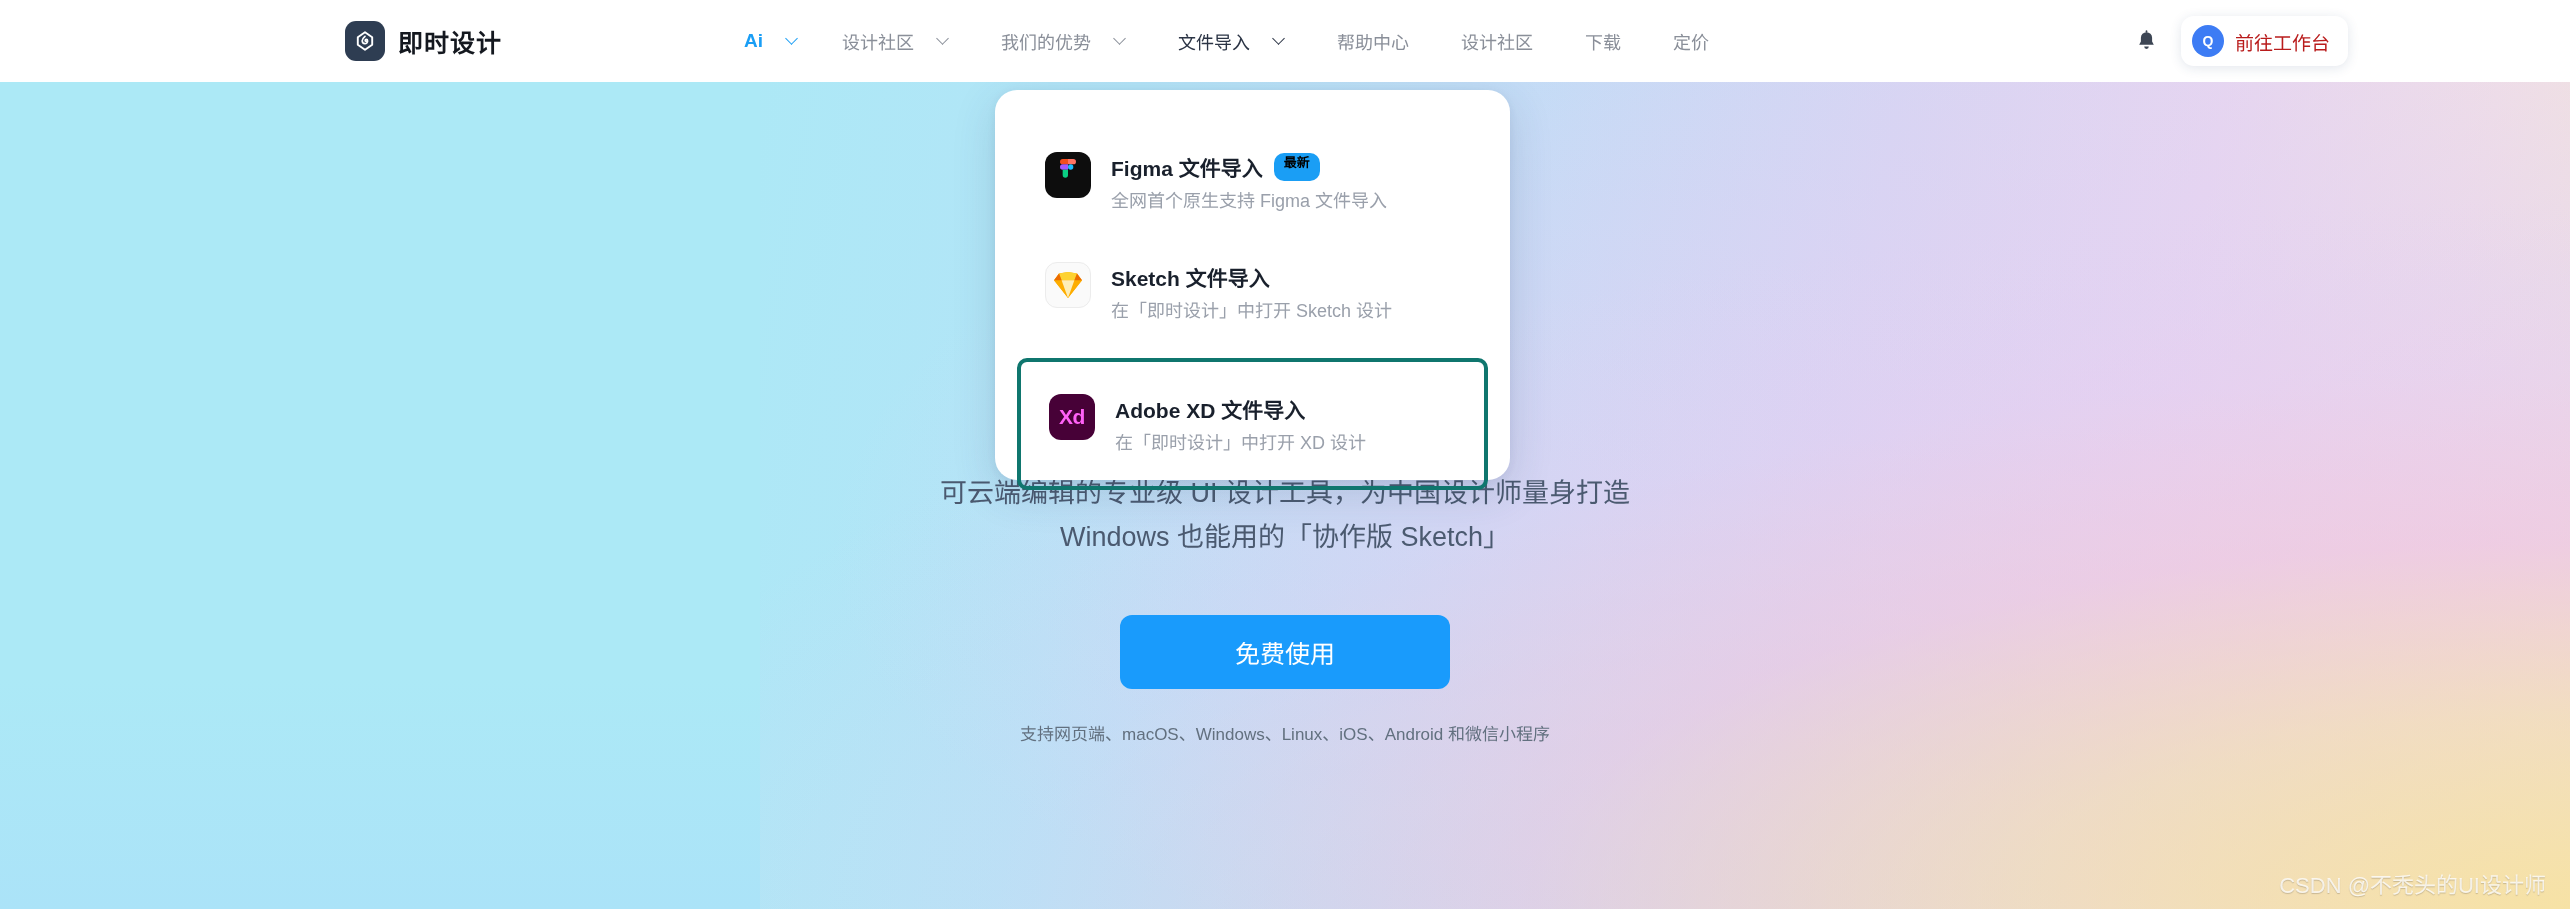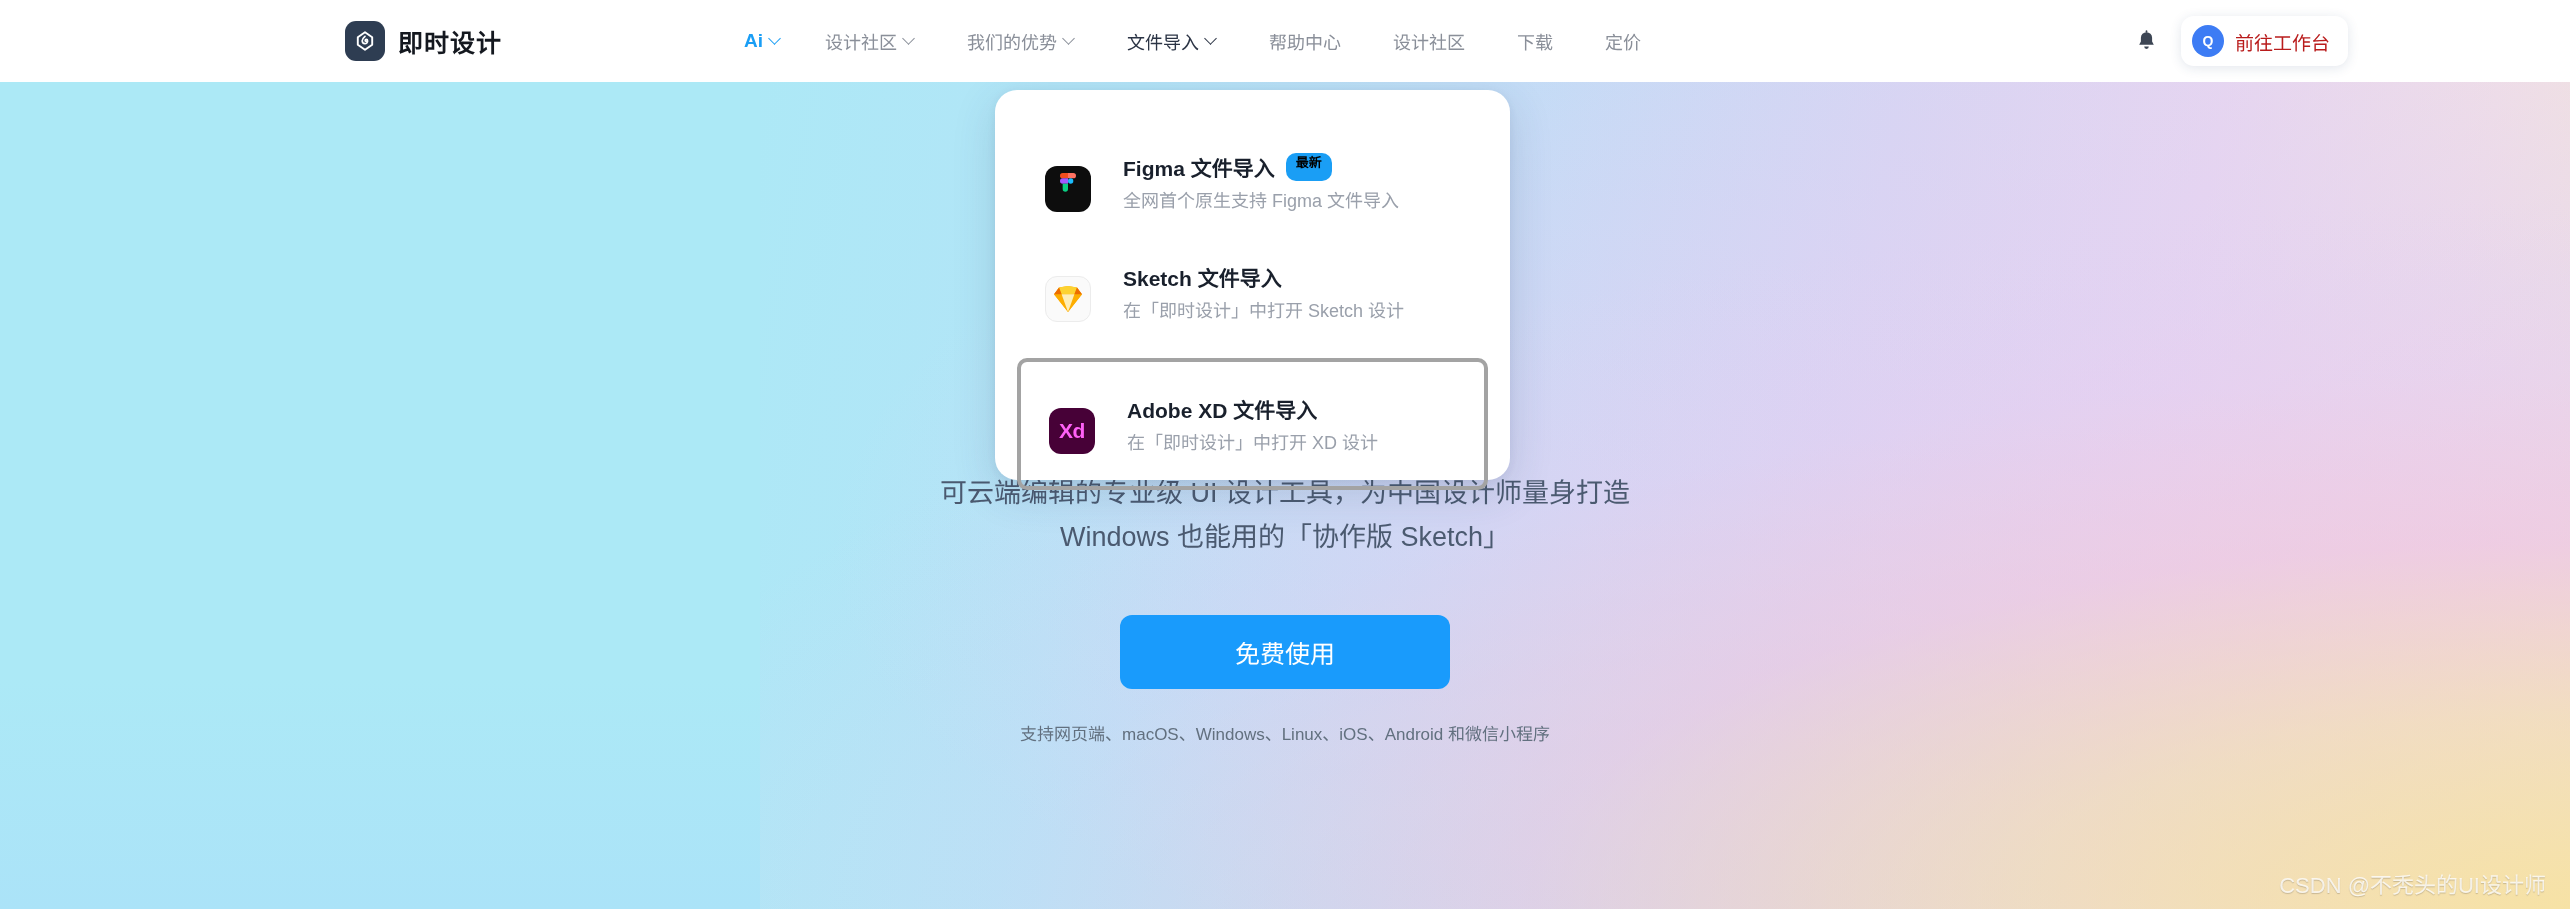--- a/index.html
+++ b/index.html
@@ -32,21 +32,21 @@
   }
   .brand { position:absolute; left:345px; top:21px; display:flex; align-items:center; gap:13px; }
   .brand-logo {
     width:40px; height:40px; border-radius:11px; background:#2e3d52;
     display:flex; align-items:center; justify-content:center;
   }
   .brand-name { font-size:25px; font-weight:bold; color:#14181f; letter-spacing:1px; }
 
   .nav-links { position:absolute; left:718px; top:0; height:82px; display:flex; align-items:center; gap:0; }
   .nav-item {
-    display:flex; align-items:center; gap:7px;
+    display:flex; align-items:center; gap:24px;
     font-size:18px; color:#8a8f99; padding:0 26px; height:82px; cursor:pointer;
     white-space:nowrap;
   }
   .nav-item.is-ai { color:#1a9ef5; font-weight:bold; font-size:19px; padding-right:18px; }
   .nav-item.is-active { color:#2b3445; }
   .caret { display:inline-block; width:11px; height:11px; position:relative; top:-2px; }
   .caret::after {
     content:""; position:absolute; left:0; top:0;
     width:8px; height:8px; border-right:1.6px solid currentColor; border-bottom:1.6px solid currentColor;
     transform:rotate(45deg);
@@ -69,27 +69,27 @@
 
   
   #import-dropdown {
     position:absolute; left:995px; top:90px; width:515px; height:390px;
     background:#ffffff; border-radius:22px;
     box-shadow:0 12px 44px rgba(40,60,100,0.16), 0 2px 8px rgba(40,60,100,0.07);
     z-index:35;
     padding:48px 0 0 0;
   }
   .dd-item {
-    display:flex; align-items:flex-end; gap:32px;
+    display:flex; align-items:flex-start; gap:20px;
     padding:14px 36px; margin:0 14px; border-radius:14px;
     cursor:pointer; position:relative;
   }
   .dd-item + .dd-item { margin-top:22px; }
   .dd-item.highlighted {
-    border:4px solid #a3a3a3; border-radius:10px;
+    border:4px solid #0f766e; border-radius:10px;
     margin:2px 22px; padding:32px 28px; margin-top:22px;
   }
   .dd-icon { width:46px; height:46px; border-radius:12px; flex:none; position:relative; }
   .dd-texts { display:flex; flex-direction:column; gap:4px; }
   .dd-title-row { display:flex; align-items:center; gap:11px; }
   .dd-title { font-size:21px; font-weight:bold; color:#19202c; white-space:nowrap; }
   .dd-desc { font-size:18px; color:#9aa0ab; white-space:nowrap; }
   .badge-new {
     background:#1a9ef5; color:#000000; font-size:13px; font-weight:bold;
     border-radius:10px; padding:3px 10px 12px; line-height:1; white-space:nowrap;

